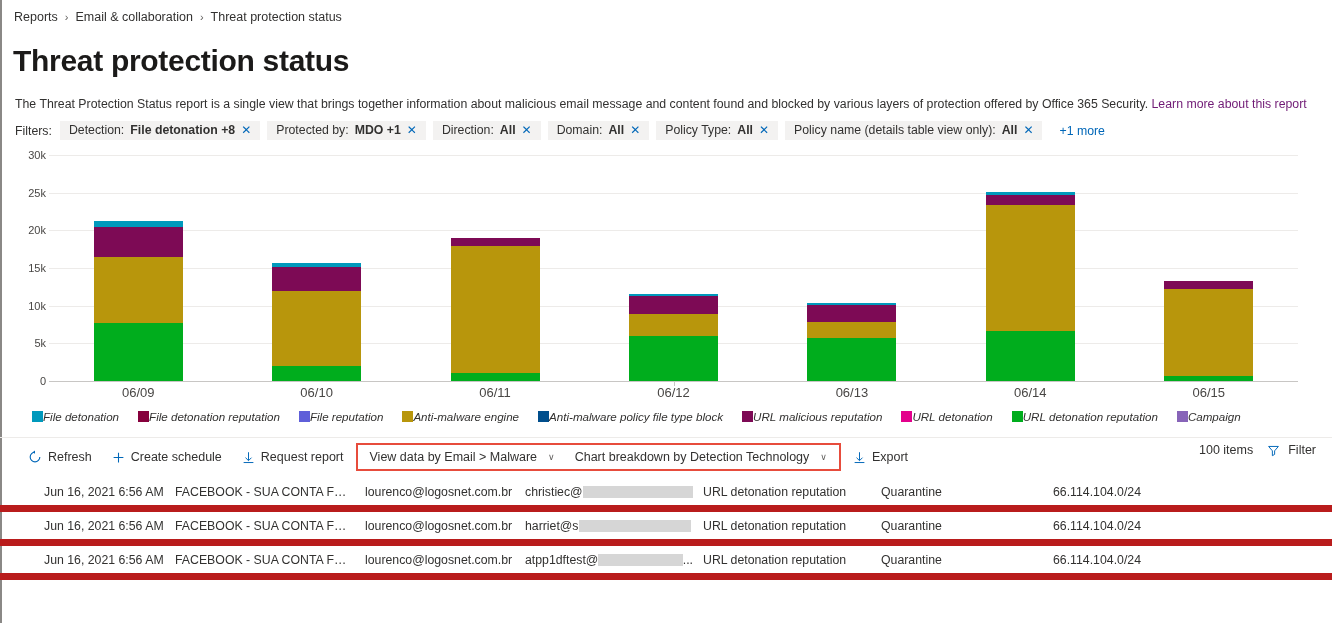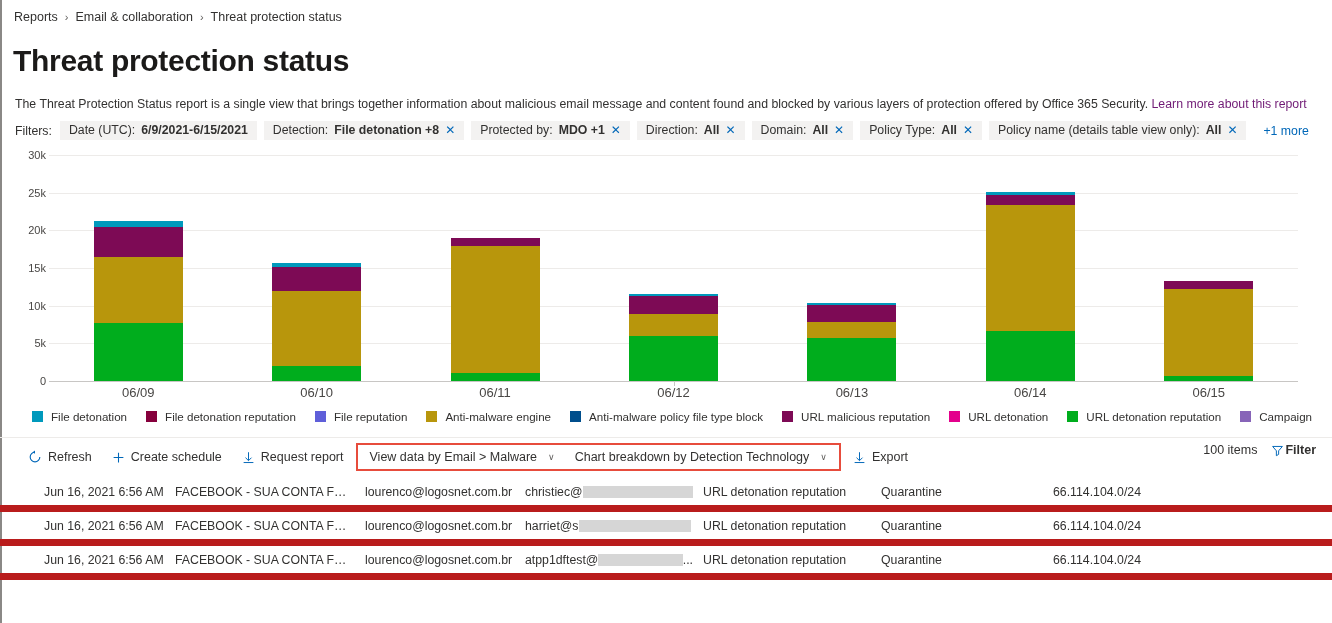--- a/index.html
+++ b/index.html
@@ -44,33 +44,33 @@
   .bars { position:absolute; left:0; right:0; top:0; bottom:0; display:flex; }
   .barslot { flex:1; position:relative; display:flex; justify-content:center; align-items:flex-end; }
   .bar { width:89px; position:relative; }
   .seg { width:100%; display:block; }
   .xlabels { position:absolute; left:49px; right:34px; top:240px; display:flex; }
   .xlabel { flex:1; text-align:center; font-size:13px; color:#484644; }
   .tick { position:absolute; top:-4px; left:50%; width:1px; height:5px; background:#c8c6c4; }
 
   
   .legend { position:absolute; left:32px; top:410px; display:flex; align-items:center; gap:19px; font-size:11.6px; color:#323130; }
-  .lg { display:flex; align-items:center; gap:8px; white-space:nowrap; cursor:pointer; }
+  .lg { display:flex; align-items:center; gap:0; white-space:nowrap; cursor:pointer;font-style:italic; }
   .swatch { width:11px; height:11px; display:inline-block; }
 
   
   .toolbar { position:absolute; left:0; top:437px; width:1332px; height:34px; border-top:1px solid #edebe9; }
   .tb-left { position:absolute; left:18px; top:5px; display:flex; align-items:center; font-size:12.5px; color:#323130; }
   .tb-btn { display:flex; align-items:center; gap:6px; padding:4px 10px; white-space:nowrap; cursor:pointer; }
   .tb-icon { color:#0067b8; display:inline-flex; align-items:center; }
   .chev { font-size:9px; color:#605e5c; margin-left:5px; }
   .highlight-box { border:2px solid #e74c3c; padding:1px 2px; display:flex; align-items:center; margin:0 2px; }
   .tb-right { position:absolute; right:16px; top:5px; display:flex; align-items:center; gap:14px; font-size:12.5px; color:#323130; }
   .items-count { white-space:nowrap; }
-  .filter-btn { display:flex; align-items:center; gap:1px; cursor:pointer;font-weight:bold; }
+  .filter-btn { display:flex; align-items:center; gap:8px; cursor:pointer; }
 
   
   .tbl { position:absolute; left:0; top:478px; width:1332px; }
   .tr { display:flex; align-items:center; height:34px; border-bottom:7px solid #b91c1c; font-size:12.3px; color:#323130; }
   .tr.head { height:30px; font-weight:600; border-bottom:1px solid #e1dfdd; }
   .td { padding-right:10px; overflow:hidden; white-space:nowrap; text-overflow:ellipsis; }
   .c-date { width:175px; padding-left:44px; }
   .c-subj { width:190px; }
   .c-send { width:160px; }
   .c-recip { width:178px; display:flex; align-items:center; gap:0; }
@@ -97,24 +97,20 @@
 
 <div class="desc">
   <span>The Threat Protection Status report is a single view that brings together information about malicious email message and content found and blocked by various layers of protection offered by Office 365 Security.</span>
   <a href="#">Learn more about this report</a>
 </div>
 
 <div class="filters">
   <span class="filters-label">Filters:</span>
   <div id="pill-host" style="display:flex;align-items:center;gap:7px;">
       <div class="pill">
-        <span>Date (UTC):</span>
-        <span class="pv">6/9/2021-6/15/2021</span>
-      </div>
-      <div class="pill">
         <span>Detection:</span>
         <span class="pv">File detonation +8</span>
         <span class="x">✕</span>
       </div>
       <div class="pill">
         <span>Protected by:</span>
         <span class="pv">MDO +1</span>
         <span class="x">✕</span>
       </div>
       <div class="pill">

